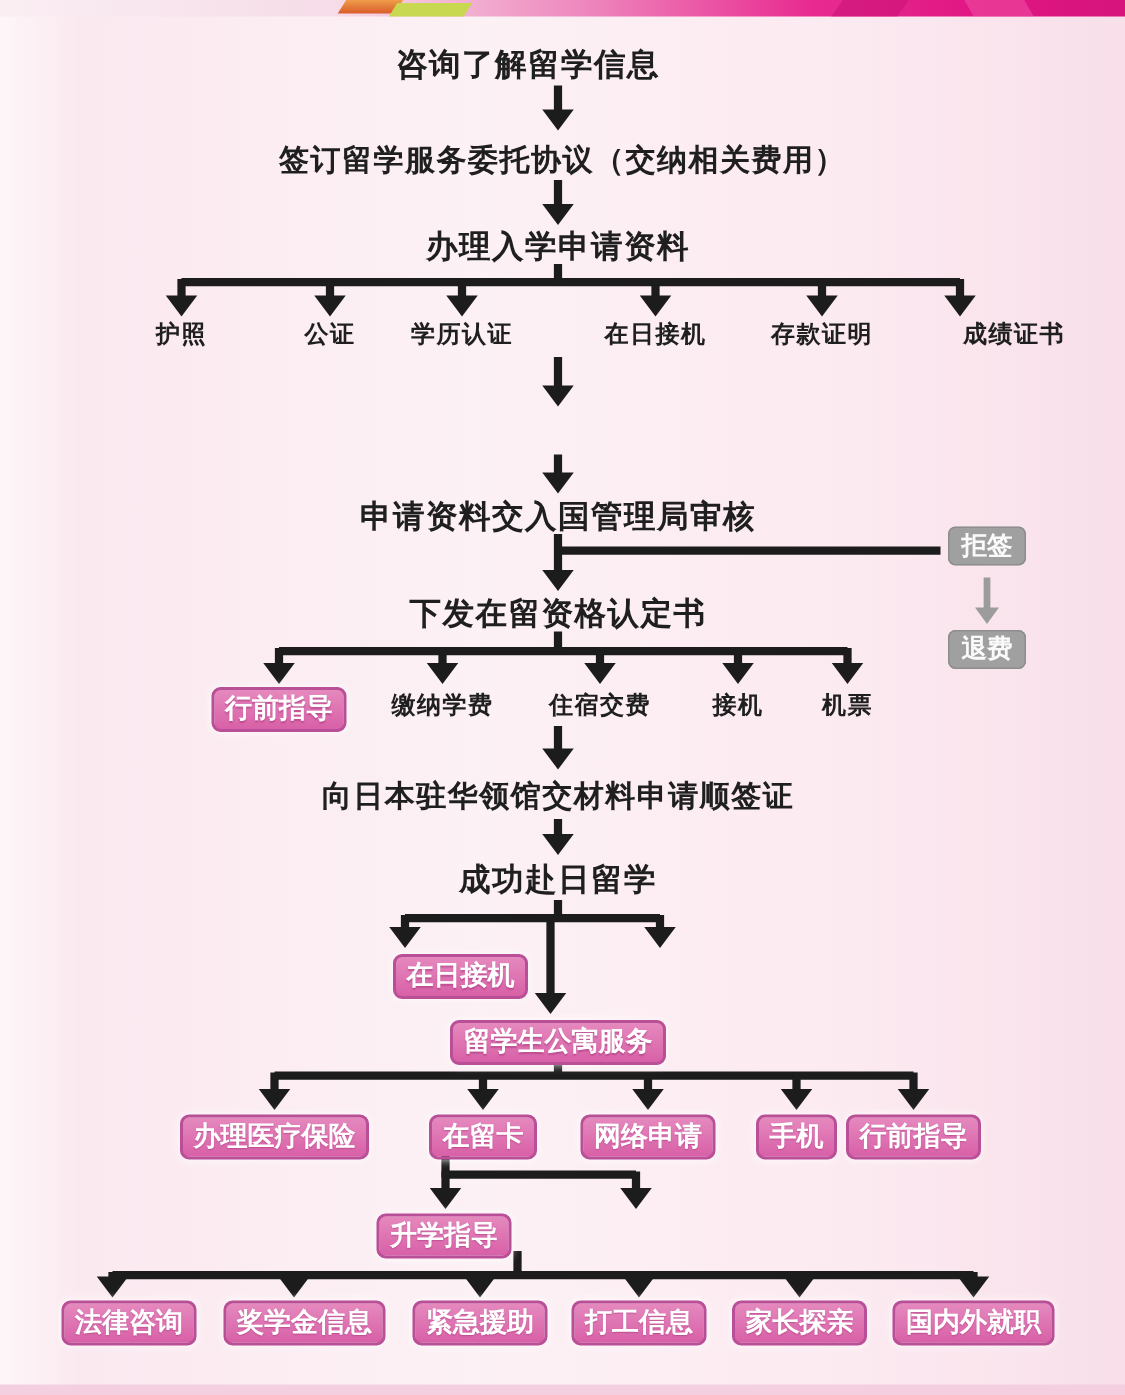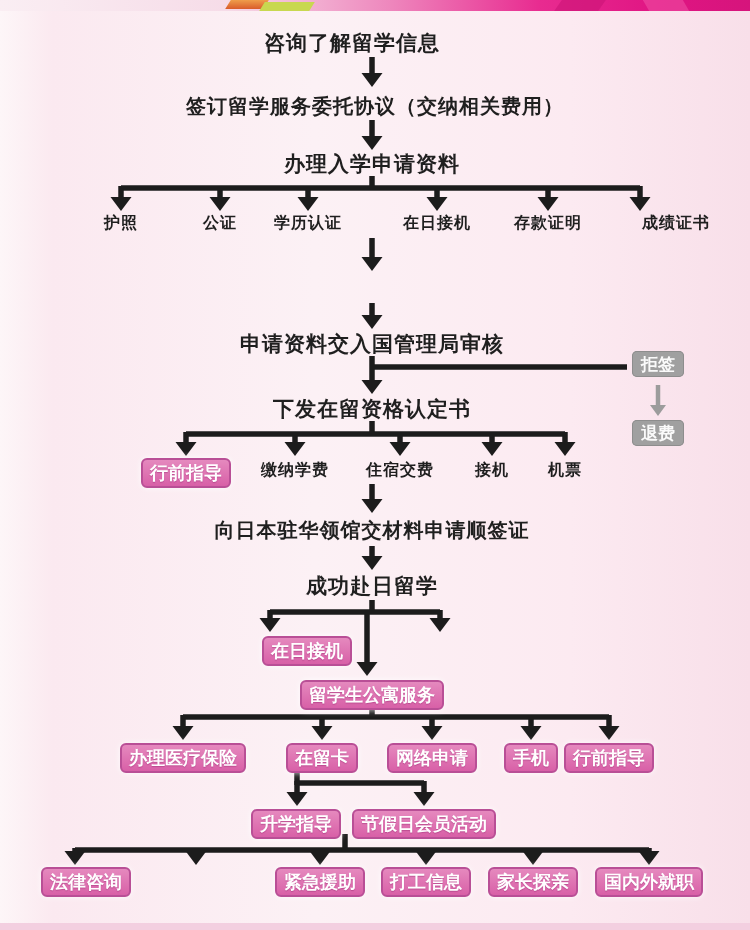--- a/index.html
+++ b/index.html
@@ -166,21 +166,21 @@
 
   <div class="node pbox" style="left:183px;top:743px">办理医疗保险</div>
 
   <div class="node pbox" style="left:372px;top:680px">留学生公寓服务</div>
   <div class="node pbox" style="left:322px;top:743px">在留卡</div>
   <div class="node pbox" style="left:432px;top:743px">网络申请</div>
   <div class="node pbox" style="left:531px;top:743px">手机</div>
   <div class="node pbox" style="left:609px;top:743px">行前指导</div>
 
   <div class="node pbox" style="left:296px;top:809px">升学指导</div>
-  <div class="node pbox" style="left:424px;top:809px">节假日会员活动</div>
 
   <div class="node pbox" style="left:86px;top:867px">法律咨询</div>
+  <div class="node pbox" style="left:203px;top:867px">奖学金信息</div>
   <div class="node pbox" style="left:320px;top:867px">紧急援助</div>
   <div class="node pbox" style="left:426px;top:867px">打工信息</div>
   <div class="node pbox" style="left:533px;top:867px">家长探亲</div>
   <div class="node pbox" style="left:649px;top:867px">国内外就职</div>
 
 </div>
 
 </body></html>

